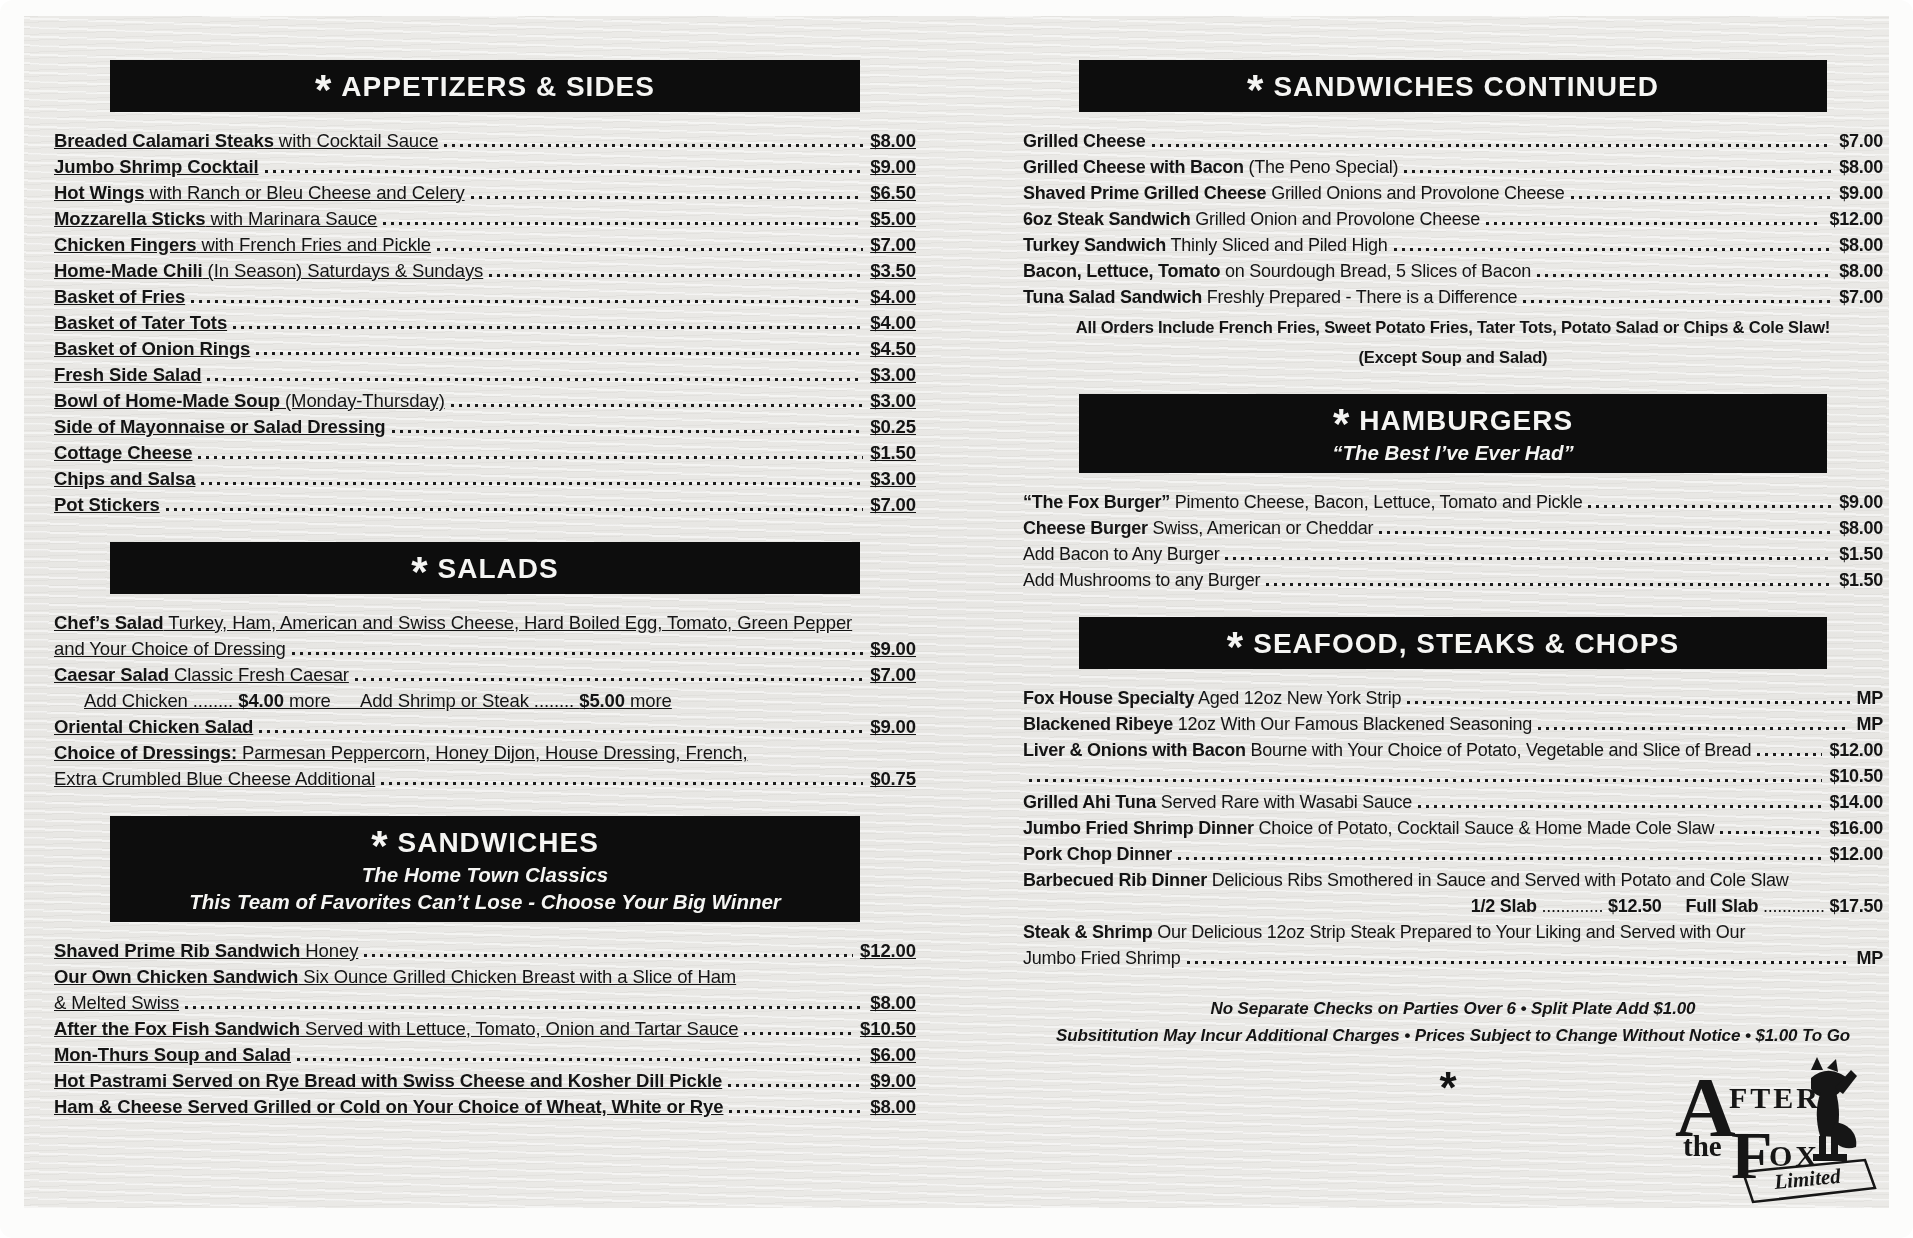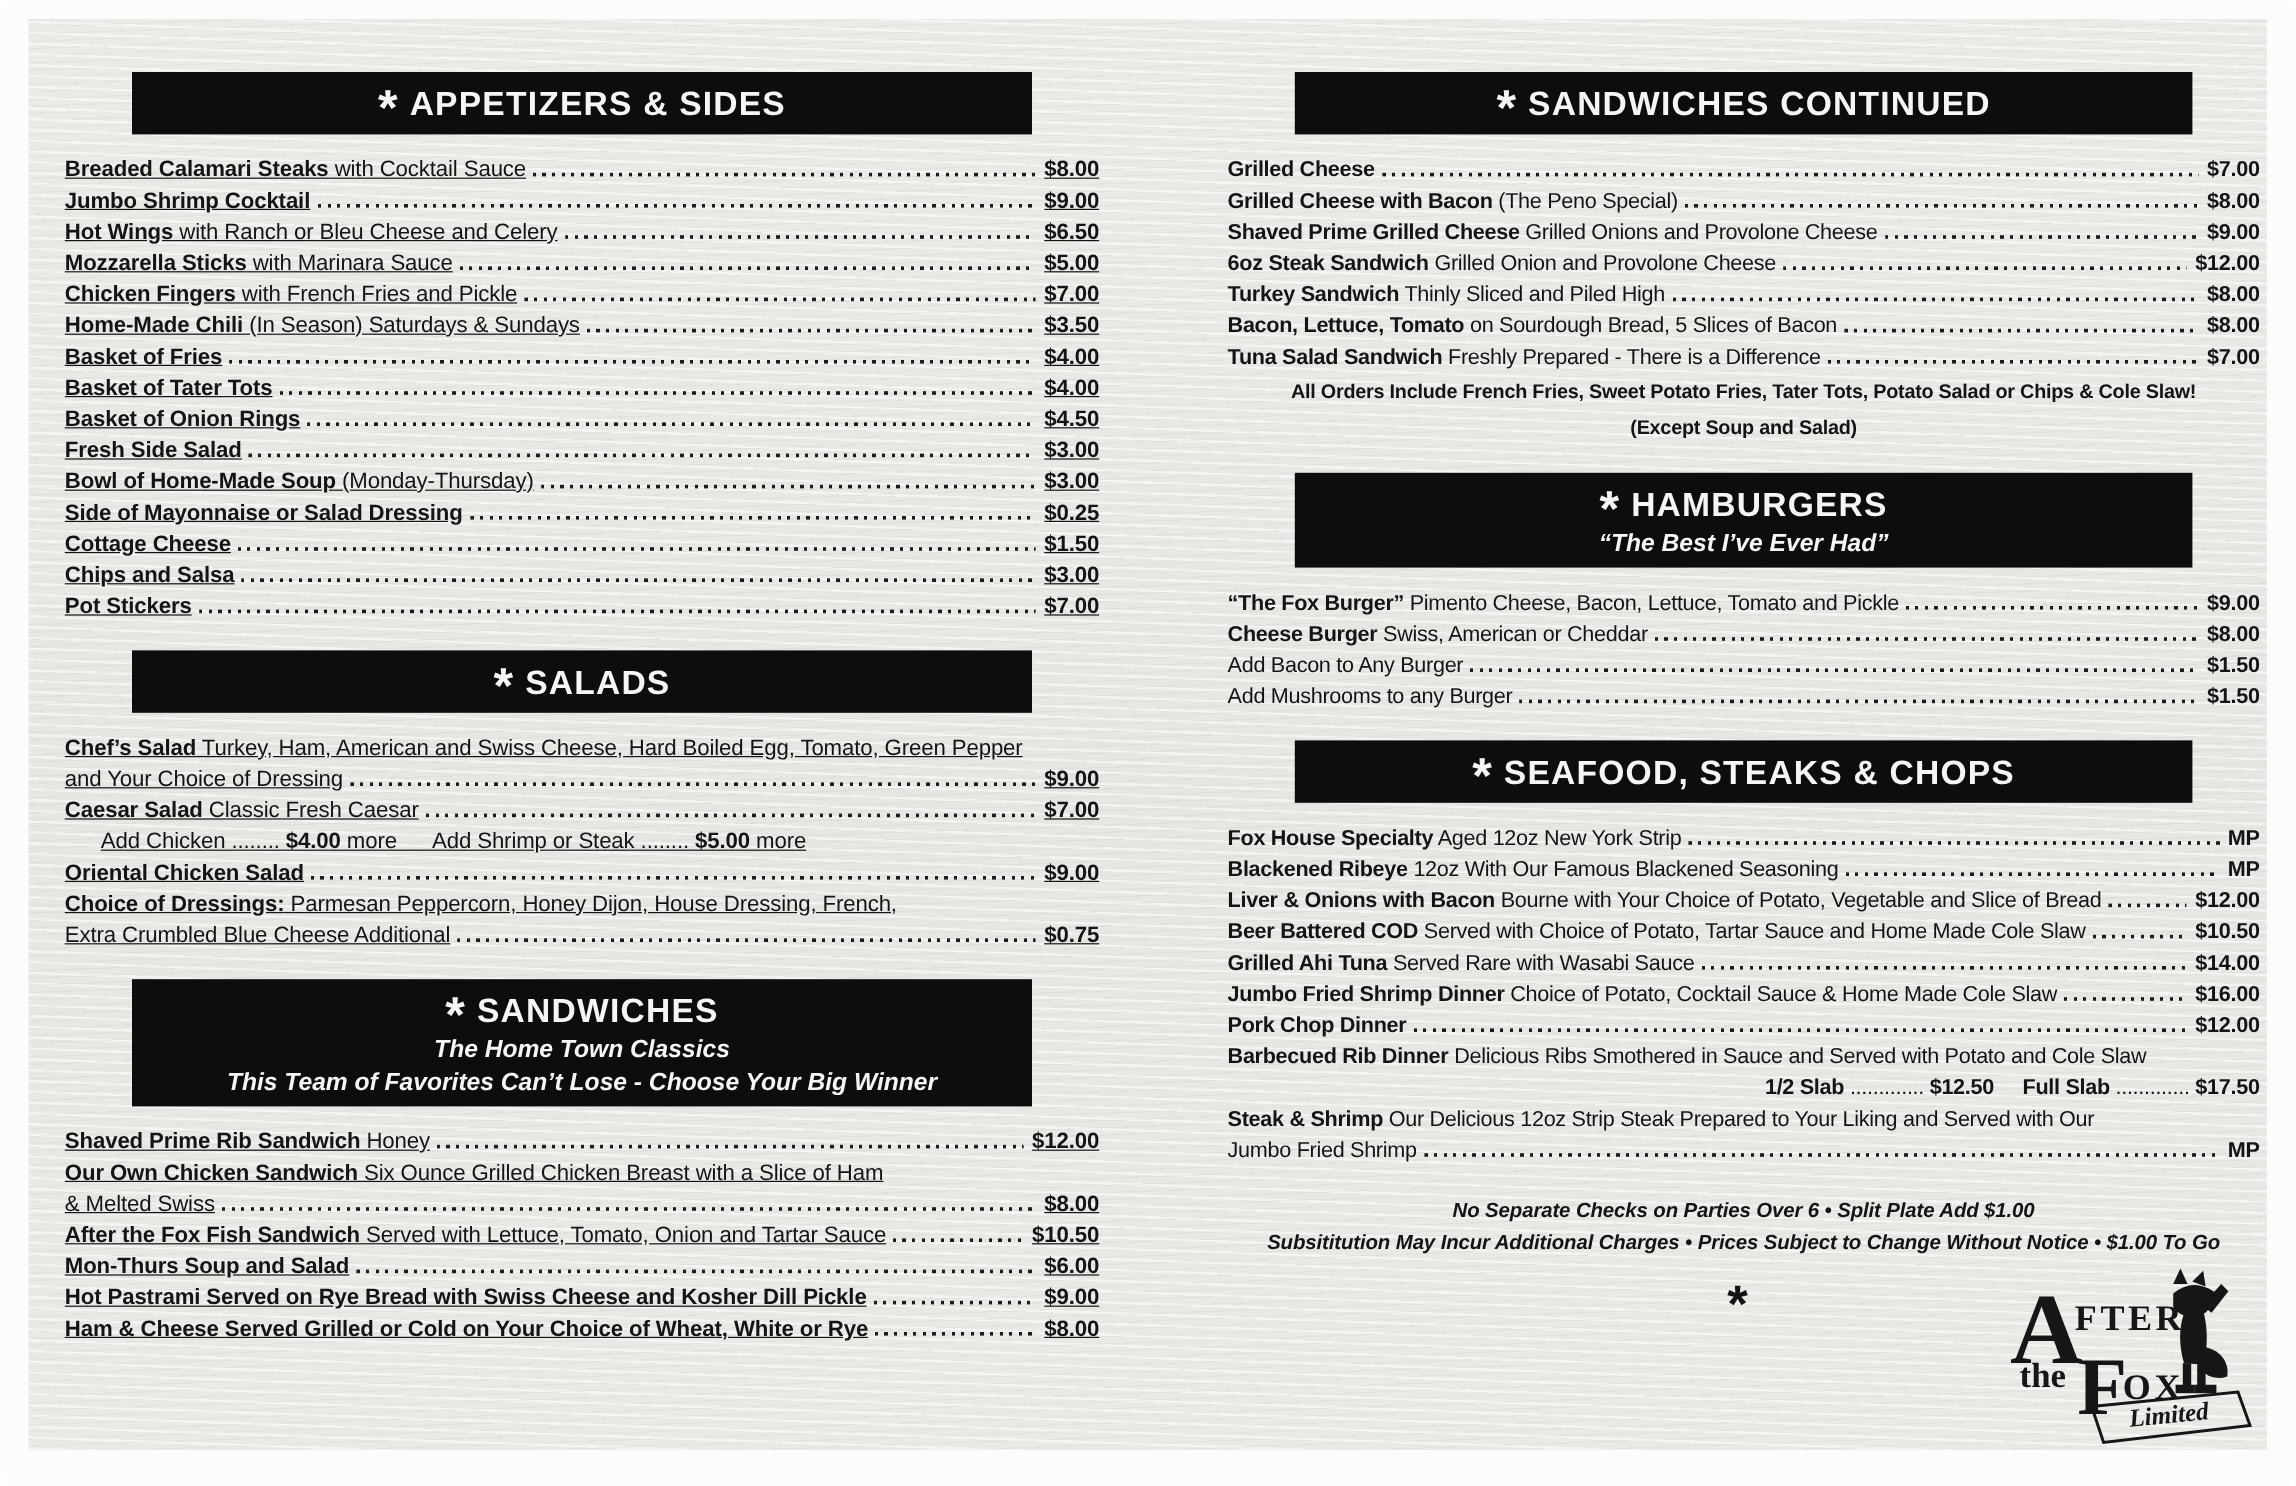--- a/index.html
+++ b/index.html
@@ -214,21 +214,21 @@
               <div class="item">
                 <div class="line"><span class="segs"><span class="b">Fox House Specialty</span><span> Aged 12oz New York Strip</span></span><span class="dots"></span><span class="price">MP</span></div>
               </div>
               <div class="item">
                 <div class="line"><span class="segs"><span class="b">Blackened Ribeye</span><span> 12oz With Our Famous Blackened Seasoning</span></span><span class="dots"></span><span class="price">MP</span></div>
               </div>
               <div class="item">
                 <div class="line"><span class="segs"><span class="b">Liver &amp; Onions with Bacon</span><span> Bourne with Your Choice of Potato, Vegetable and Slice of Bread</span></span><span class="dots"></span><span class="price">$12.00</span></div>
               </div>
               <div class="item">
-                <div class="line"><span class="segs"><span class="b">Beer Battered COD</span><span> Served with Choice of Potato, Tartar Sauce and Home Made Cole Slaw</span></span><span class="dots"></span><span class="price">$10.50</span></div>
+                <div class="line"><span class="dots"></span><span class="price">$10.50</span></div>
               </div>
               <div class="item">
                 <div class="line"><span class="segs"><span class="b">Grilled Ahi Tuna</span><span> Served Rare with Wasabi Sauce</span></span><span class="dots"></span><span class="price">$14.00</span></div>
               </div>
               <div class="item">
                 <div class="line"><span class="segs"><span class="b">Jumbo Fried Shrimp Dinner</span><span> Choice of Potato, Cocktail Sauce &amp; Home Made Cole Slaw</span></span><span class="dots"></span><span class="price">$16.00</span></div>
               </div>
               <div class="item">
                 <div class="line"><span class="segs"><span class="b">Pork Chop Dinner</span></span><span class="dots"></span><span class="price">$12.00</span></div>
               </div>

